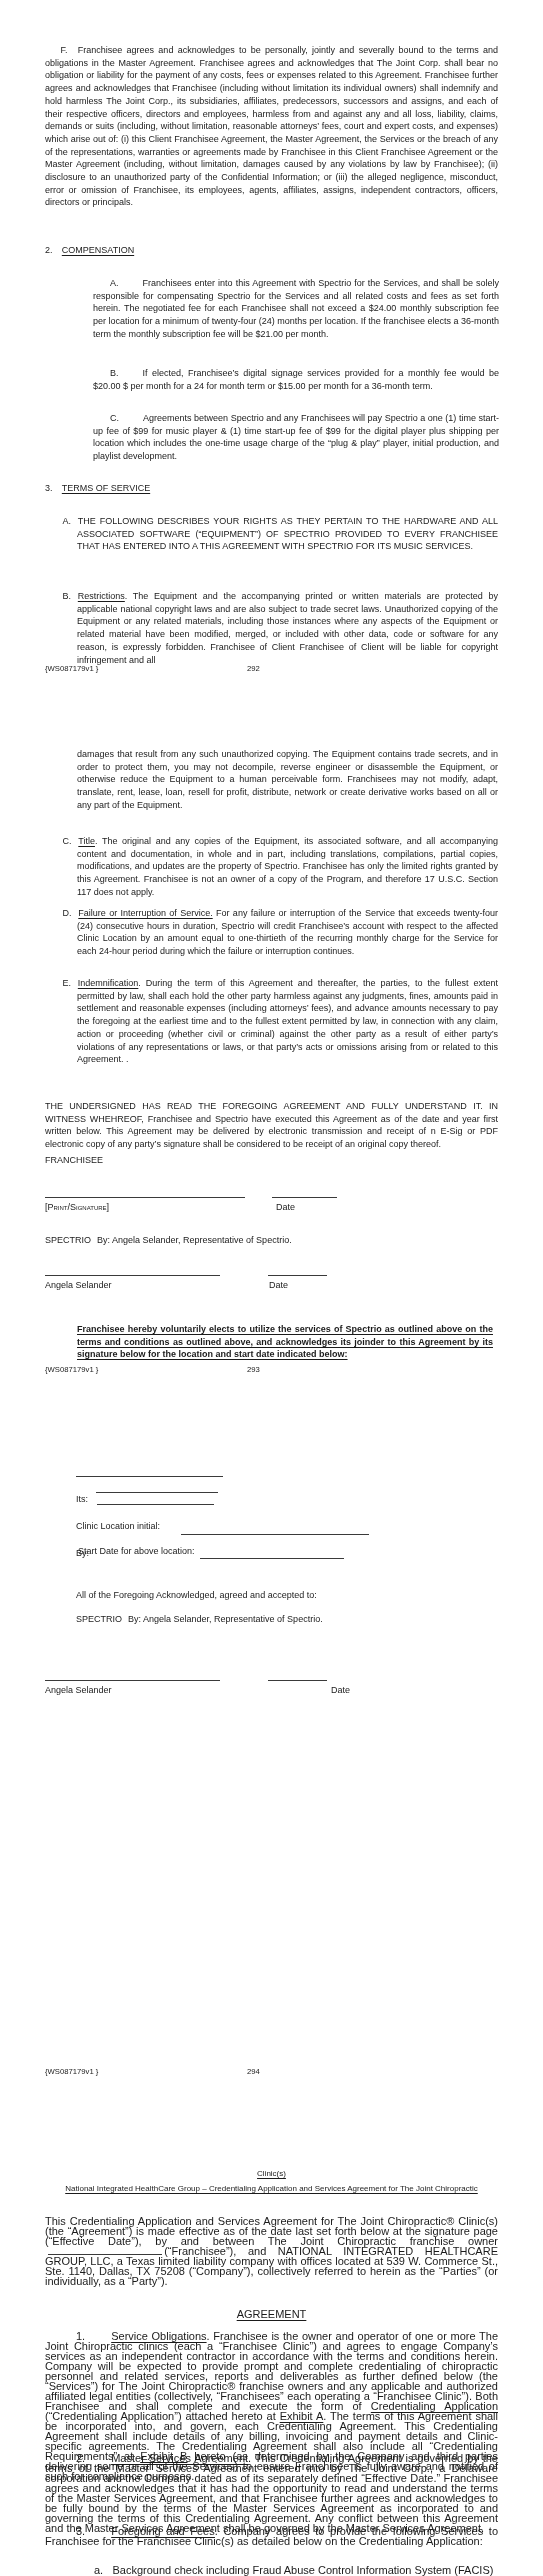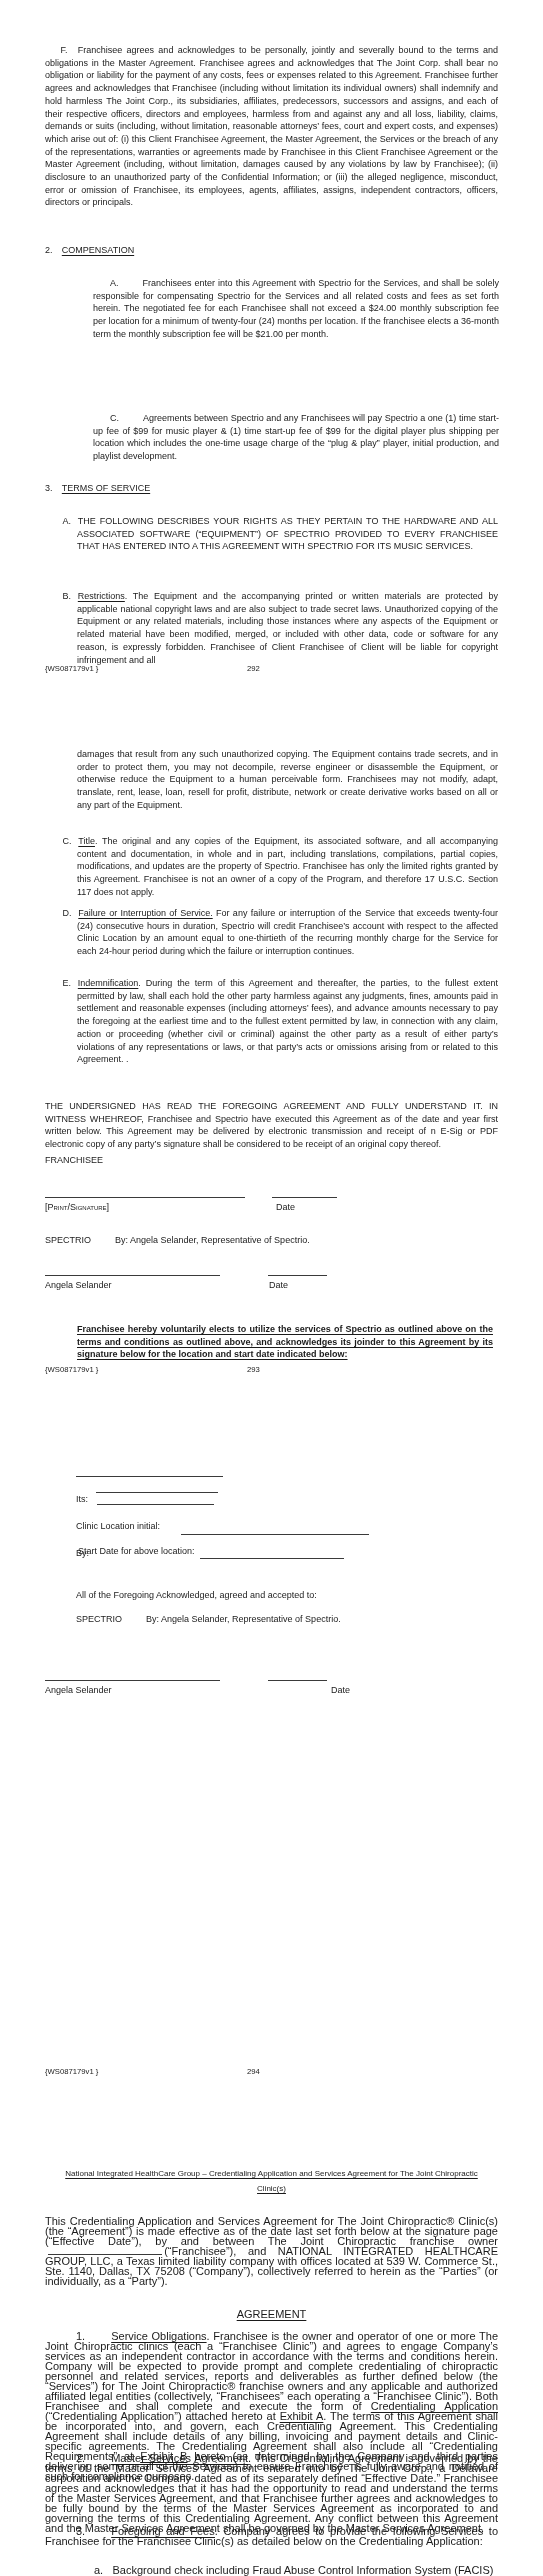--- a/index.html
+++ b/index.html
@@ -23,35 +23,36 @@
   .sc { font-variant: small-caps; }
   .foot { font-size: 7.7px; }
   .hr { position: absolute; border-top: 1px solid #3a3a3a; height: 0; }
   .iblank { display: inline-block; width: 114px; border-bottom: 1px solid #3a3a3a; height: 6.7px; margin: 0 2.6px; }
   .gF  { padding-right: 10.3px; }
   .gS  { padding-right: 9.3px; }
   .gA  { padding-right: 24px; }
   .gT  { padding-right: 6.7px; }
   .gN  { padding-right: 26px; }
   .gL  { padding-right: 9.3px; }
-  .gSp { padding-right: 24px; }
+  .gSp { padding-right: 6px; }
   .pagenum { position: absolute; left: 202px; top: 0; }
   .listitem { padding-left: 15.5px; text-indent: -15.5px; }
 </style>
 </head>
 <body>
 
 <div class="canvas">
 
   <div class="blk b1 j" style="left:45px;top:44px;width:453px;text-indent:15.5px;"><span class="gF">F.</span><span>Franchisee agrees and acknowledges to be personally, jointly and severally bound to the terms and obligations in the Master Agreement. Franchisee agrees and acknowledges that The Joint Corp. shall bear no obligation or liability for the payment of any costs, fees or expenses related to this Agreement. Franchisee further agrees and acknowledges that Franchisee (including without limitation its individual owners) shall indemnify and hold harmless The Joint Corp., its subsidiaries, affiliates, predecessors, successors and assigns, and each of their respective officers, directors and employees, harmless from and against any and all loss, liability, claims, demands or suits (including, without limitation, reasonable attorneys’ fees, court and expert costs, and expenses) which arise out of: (i) this Client Franchisee Agreement, the Master Agreement, the Services or the breach of any of the representations, warranties or agreements made by Franchisee in this Client Franchisee Agreement or the Master Agreement (including, without limitation, damages caused by any violations by law by Franchisee); (ii) disclosure to an unauthorized party of the Confidential Information; or (iii) the alleged negligence, misconduct, error or omission of Franchisee, its employees, agents, affiliates, assigns, independent contractors, officers, directors or principals.</span></div>
 
   <div class="blk b1" style="left:45px;top:244px;"><span class="gS">2.</span><span class="u">COMPENSATION</span></div>
 
   <div class="blk b1 j" style="left:93px;top:277px;width:406px;text-indent:17px;"><span class="gA">A.</span><span>Franchisees enter into this Agreement with Spectrio for the Services, and shall be solely responsible for compensating Spectrio for the Services and all related costs and fees as set forth herein. The negotiated fee for each Franchisee shall not exceed a $24.00 monthly subscription fee per location for a minimum of twenty-four (24) months per location. If the franchisee elects a 36-month term the monthly subscription fee will be $21.00 per month.</span></div>
 
+  <div class="blk b1 j" style="left:93px;top:367px;width:406px;text-indent:17px;"><span class="gA">B.</span><span>If elected, Franchisee’s digital signage services provided for a monthly fee would be $20.00 $ per month for a 24 for month term or $15.00 per month for a 36-month term.</span></div>
 
   <div class="blk b1 j" style="left:93px;top:412px;width:406px;text-indent:17px;"><span class="gA">C.</span><span>Agreements between Spectrio and any Franchisees will pay Spectrio a one (1) time start-up fee of $99 for music player &amp; (1) time start-up fee of $99 for the digital player plus shipping per location which includes the one-time usage charge of the “plug &amp; play” player, initial production, and playlist development.</span></div>
 
   <div class="blk b1" style="left:45px;top:482px;"><span class="gS">3.</span><span class="u">TERMS OF SERVICE</span></div>
 
   <div class="blk b1 j" style="left:77px;top:515px;width:421px;text-indent:-14.4px;"><span class="gT">A.</span><span>THE FOLLOWING DESCRIBES YOUR RIGHTS AS THEY PERTAIN TO THE HARDWARE AND ALL ASSOCIATED SOFTWARE (“EQUIPMENT”) OF SPECTRIO PROVIDED TO EVERY FRANCHISEE THAT HAS ENTERED INTO A THIS AGREEMENT WITH SPECTRIO FOR ITS MUSIC SERVICES.</span></div>
 
   <div class="blk b1 j" style="left:77px;top:590px;width:421px;text-indent:-14.4px;"><span class="gT">B.</span><span class="u">Restrictions</span><span>. The Equipment and the accompanying printed or written materials are protected by applicable national copyright laws and are also subject to trade secret laws. Unauthorized copying of the Equipment or any related materials, including those instances where any aspects of the Equipment or related material have been modified, merged, or included with other data, code or software for any reason, is expressly forbidden. Franchisee of Client Franchisee of Client will be liable for copyright infringement and all</span></div>
 
   <div class="blk foot" style="left:45px;top:664px;width:453px;"><span>{WS087179v1 }</span><span class="pagenum">292</span></div>
@@ -101,22 +102,22 @@
   <div class="blk b1" style="left:76px;top:1613px;"><span class="gSp">SPECTRIO</span><span>By:  Angela Selander, Representative of Spectrio.</span></div>
 
   <div class="hr" style="left:45px;top:1680px;width:175px;"></div>
   <div class="hr" style="left:268px;top:1680px;width:59px;"></div>
   <div class="blk b1" style="left:45px;top:1684px;">Angela Selander</div>
   <div class="blk b1" style="left:331px;top:1684px;">Date</div>
 
   <div class="blk foot" style="left:45px;top:2067px;width:453px;"><span>{WS087179v1 }</span><span class="pagenum">294</span></div>
 
   <div class="blk h295 ctr" style="left:45px;top:2166px;width:453px;">
+    <div><span class="u">Clinic(s)</span></div>
     <div><span class="u">National Integrated HealthCare Group – Credentialing Application and Services Agreement for The Joint Chiropractic</span></div>
-    <div><span class="u">Clinic(s)</span></div>
   </div>
 
   <div class="blk b2 j" style="left:45px;top:2216px;width:453px;"><span>This Credentialing Application and Services Agreement for The Joint Chiropractic® Clinic(s) (the “Agreement”) is made effective as of the date last set forth below at the signature page (“Effective Date”), by and between The Joint Chiropractic franchise owner</span><span class="iblank"></span><span>(“Franchisee”), and NATIONAL INTEGRATED HEALTHCARE GROUP, LLC, a Texas limited liability company with offices located at 539 W. Commerce St., Ste. 1140, Dallas, TX 75208 (“Company”), collectively referred to herein as the “Parties” (or individually, as a “Party”).</span></div>
 
   <div class="blk b2 ctr" style="left:45px;top:2280px;width:453px;margin-top:29px;"><span class="u">AGREEMENT</span></div>
 
 
   <div class="blk b2 j" style="left:45px;top:2331px;width:453px;text-indent:31px;"><span class="gN">1.</span><span class="u">Service Obligations</span><span>. Franchisee is the owner and operator of one or more The Joint Chiropractic clinics (each a “Franchisee Clinic”) and agrees to engage Company’s services as an independent contractor in accordance with the terms and conditions herein. Company will be expected to provide prompt and complete credentialing of chiropractic personnel and related services, reports and deliverables as further defined below (the “Services”) for The Joint Chiropractic® franchise owners and any applicable and authorized affiliated legal entities (collectively, “Franchisees” each operating a “Franchisee Clinic”). Both Franchisee and shall complete and execute the form of </span><span class="u">Credentialing Application</span><span> (“Credentialing Application”) attached hereto at </span><span class="u">Exhibit A</span><span>. The terms of this Agreement shall be incorporated into, and govern, each Credentialing Agreement. This Credentialing Agreement shall include details of any billing, invoicing and payment details and Clinic-specific agreements. The Credentialing Agreement shall also include all “Credentialing Requirements” at </span><span class="u">Exhibit B</span><span> hereto (as determined by the Company and third parties delivering some or all of the Services) to ensure Franchisee is fully aware and notified of such for compliance purposes.</span></div>
 
   <div class="blk b2 j" style="left:45px;top:2453px;width:453px;text-indent:31px;"><span class="gN">2.</span><span class="u">Master Services Agreement</span><span>. This Credentialing Agreement is governed by the terms of the Master Services Agreement entered into by The Joint Corp., a Delaware corporation and the Company dated as of its separately defined “Effective Date.” Franchisee agrees and acknowledges that it has had the opportunity to read and understand the terms of the Master Services Agreement, and that Franchisee further agrees and acknowledges to be fully bound by the terms of the Master Services Agreement as incorporated to and governing the terms of this Credentialing Agreement. Any conflict between this Agreement and the Master Services Agreement shall be governed by the Master Services Agreement.</span></div>

